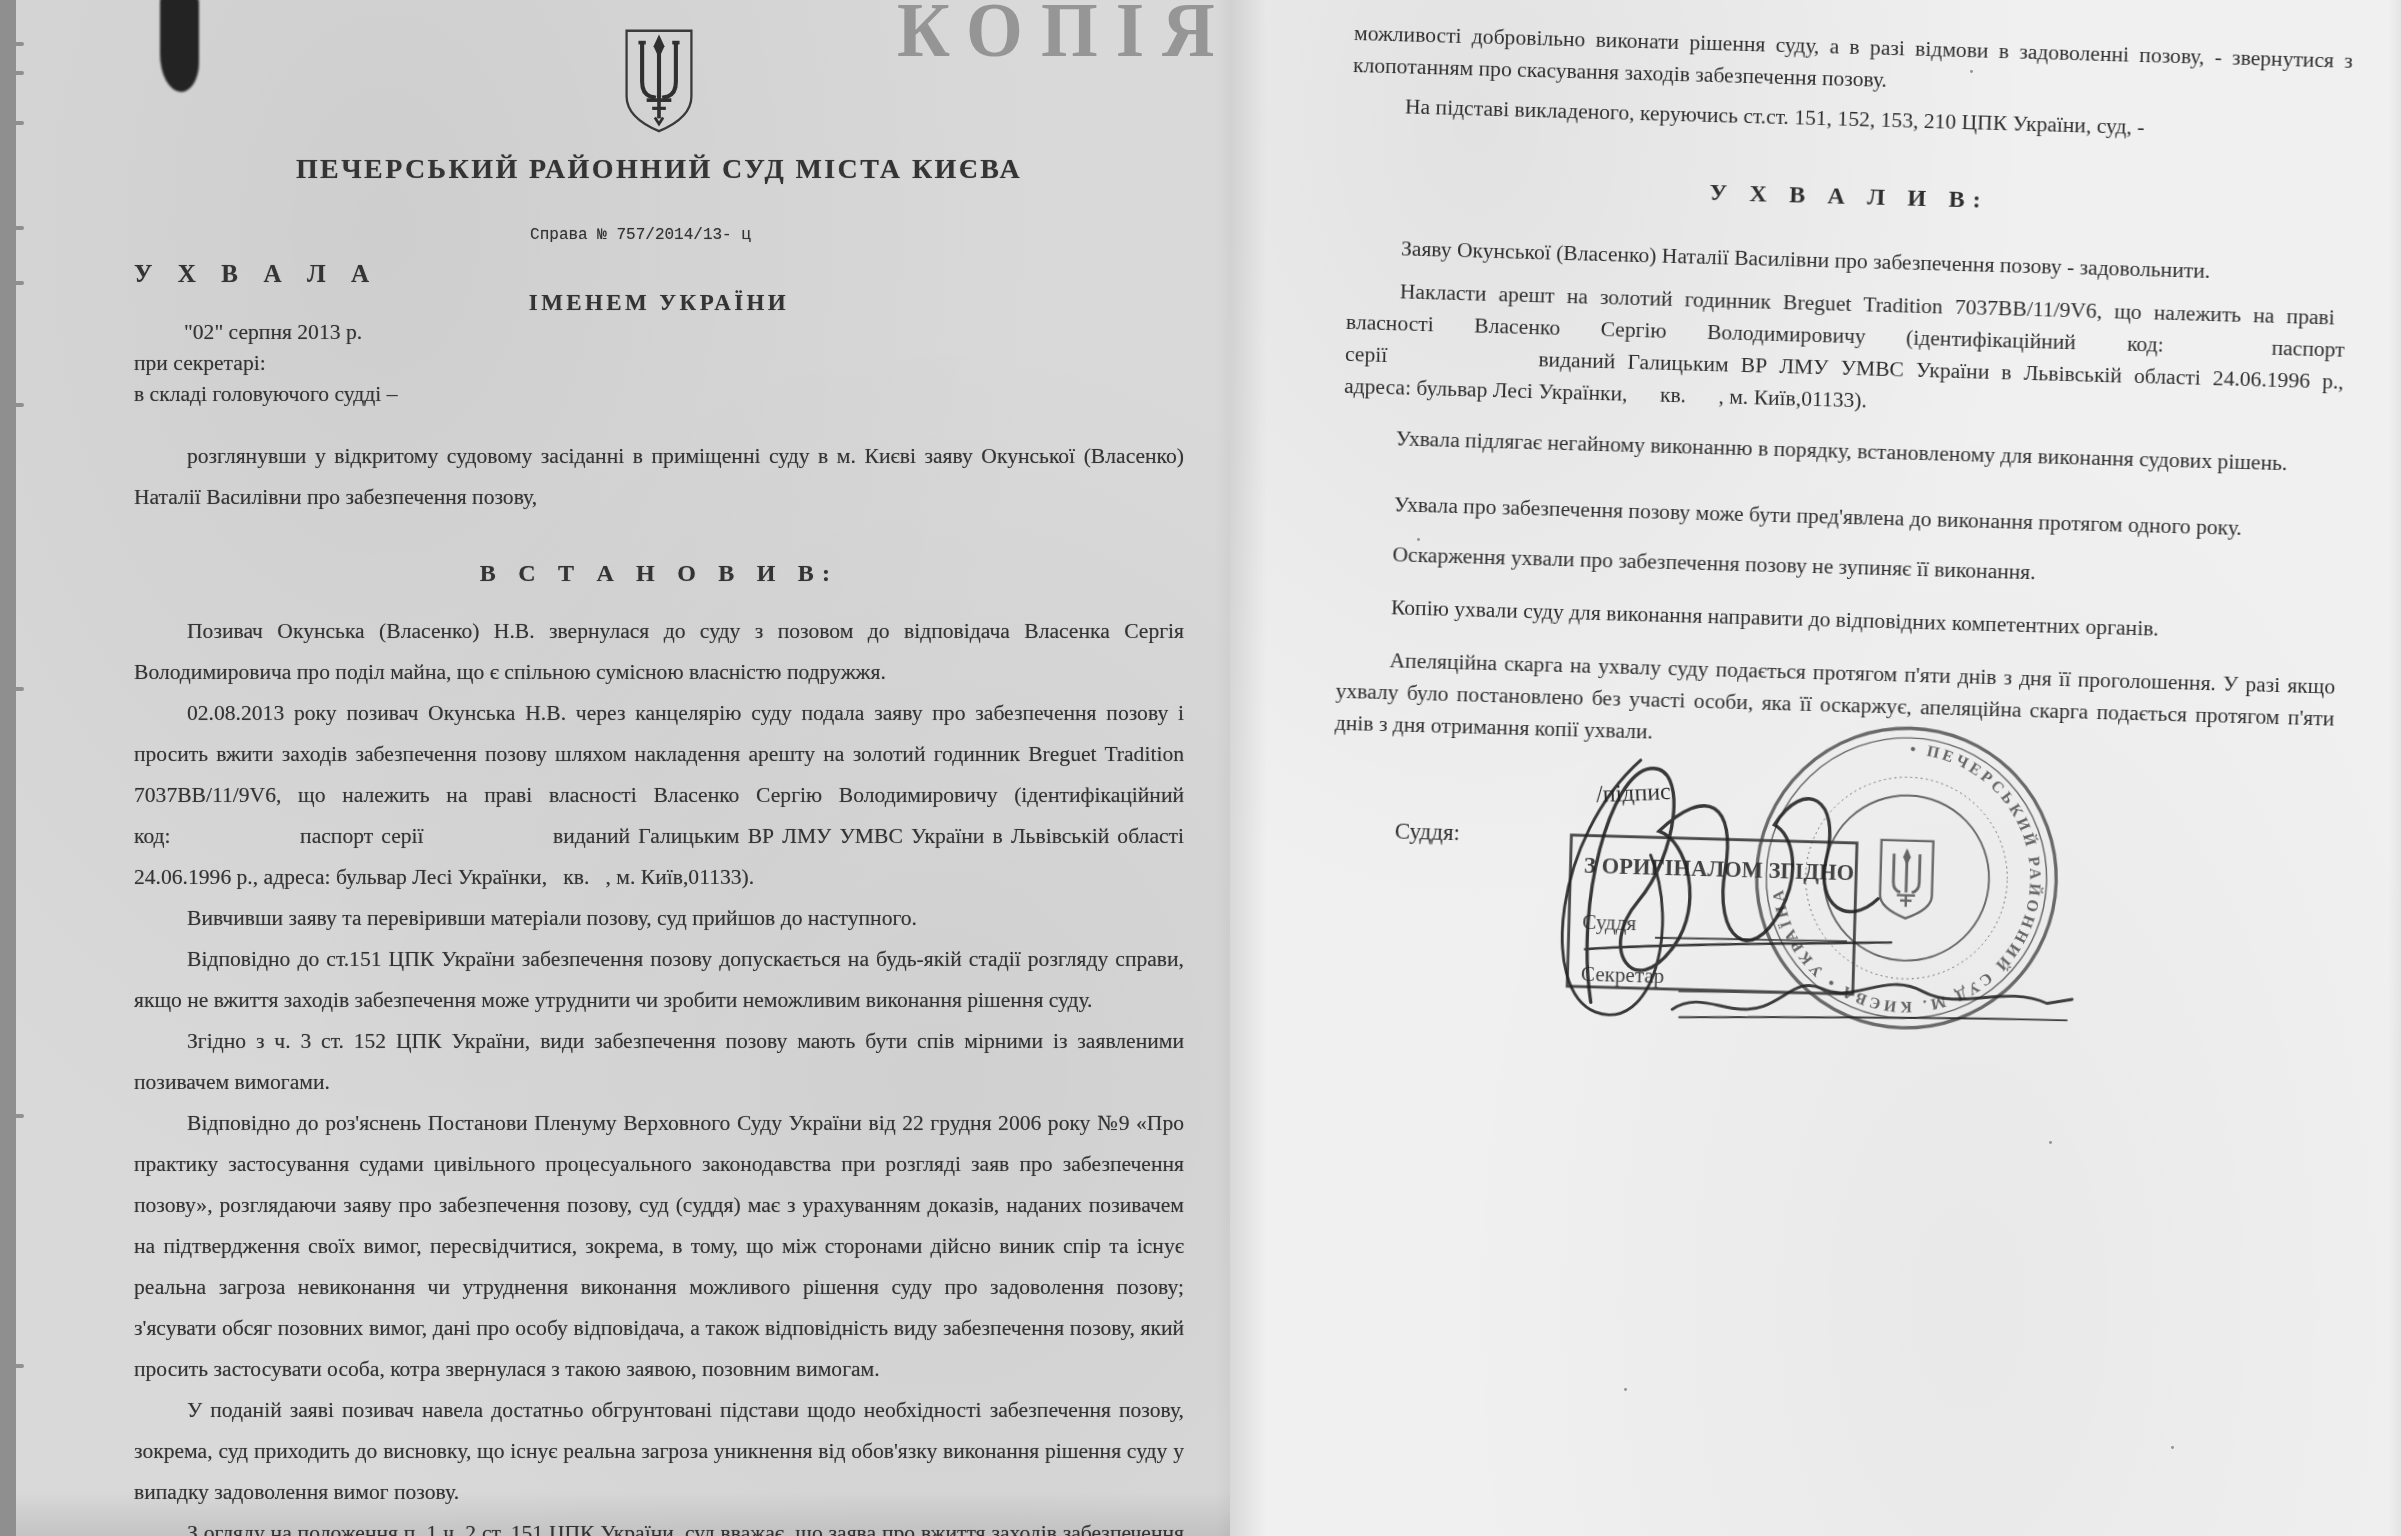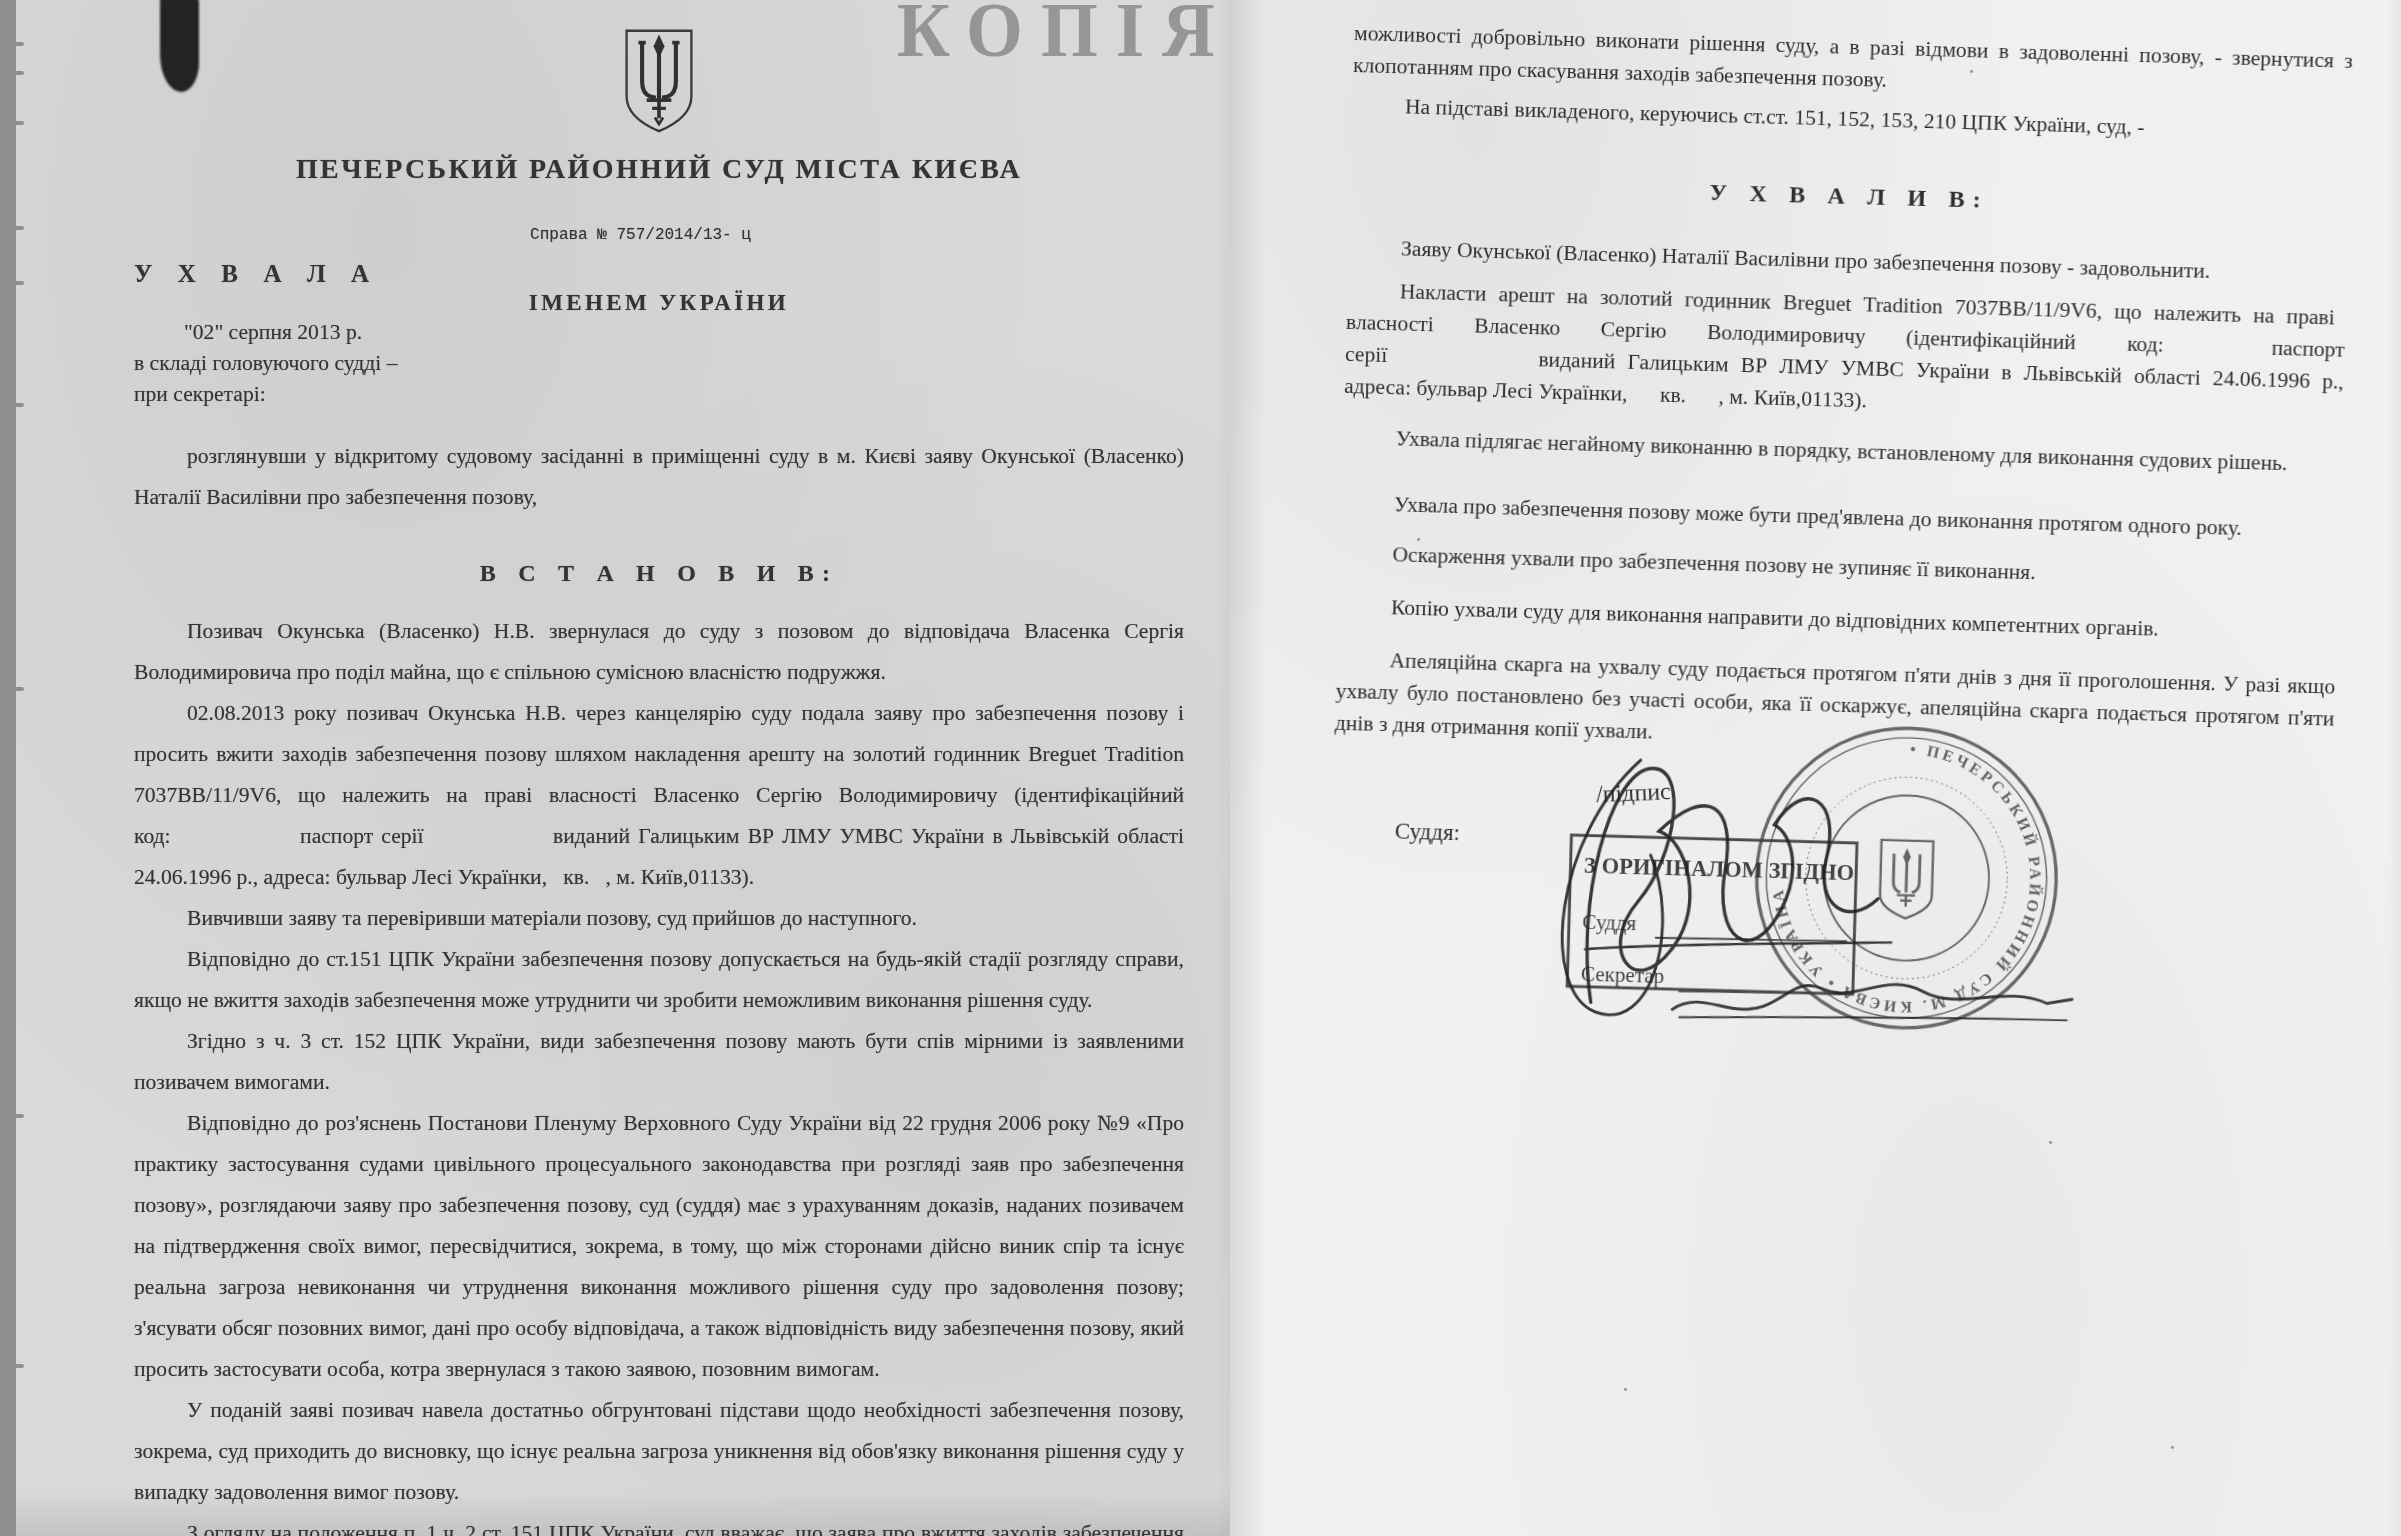--- a/index.html
+++ b/index.html
@@ -128,22 +128,22 @@
     <div class="case-number">Справа № 757/2014/13- ц</div>
 
     <div class="doc-title">У Х В А Л А</div>
     <div class="doc-subtitle">ІМЕНЕМ УКРАЇНИ</div>
 
     <div class="date-row">
       <span>"02" серпня 2013 р.</span>
     </div>
 
     <div class="intro-lines">
+      <div>при секретарі:</div>
       <div>в складі головуючого судді –</div>
-      <div>при секретарі:</div>
     </div>
 
     <p class="par intro-par">розглянувши у відкритому судовому засіданні в приміщенні суду в м. Києві заяву Окунської (Власенко) Наталії Василівни про забезпечення позову,</p>
 
     <div class="section-heading">В С Т А Н О В И В:</div>
 
     <p class="par">Позивач Окунська (Власенко) Н.В. звернулася до суду з позовом до відповідача Власенка Сергія Володимировича про поділ майна, що є спільною сумісною власністю подружжя.</p>
     <p class="par">02.08.2013 року позивач Окунська Н.В. через канцелярію суду подала заяву про забезпечення позову і просить вжити заходів забезпечення позову шляхом накладення арешту на золотий годинник Breguet Tradition 7037BB/11/9V6, що належить на праві власності Власенко Сергію Володимировичу (ідентифікаційний код:      паспорт серії      виданий Галицьким ВР ЛМУ УМВС України в Львівській області 24.06.1996 р., адреса: бульвар Лесі Українки,  кв.  , м. Київ,01133).</p>
     <p class="par">Вивчивши заяву та перевіривши матеріали позову, суд прийшов до наступного.</p>
     <p class="par">Відповідно до ст.151 ЦПК України забезпечення позову допускається на будь-якій стадії розгляду справи, якщо не вжиття заходів забезпечення може утруднити чи зробити неможливим виконання рішення суду.</p>

